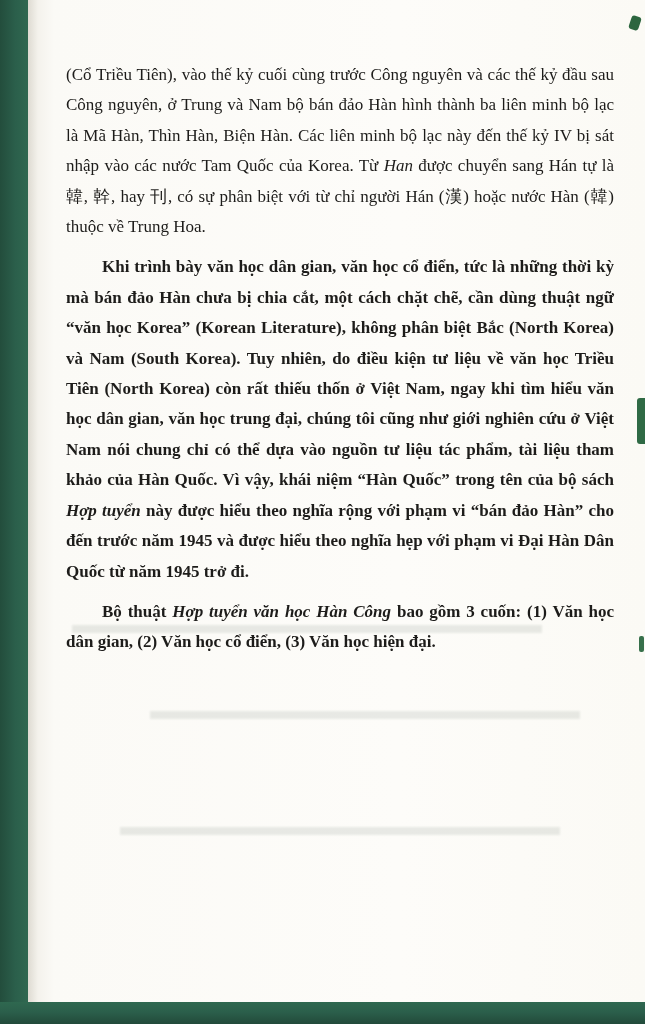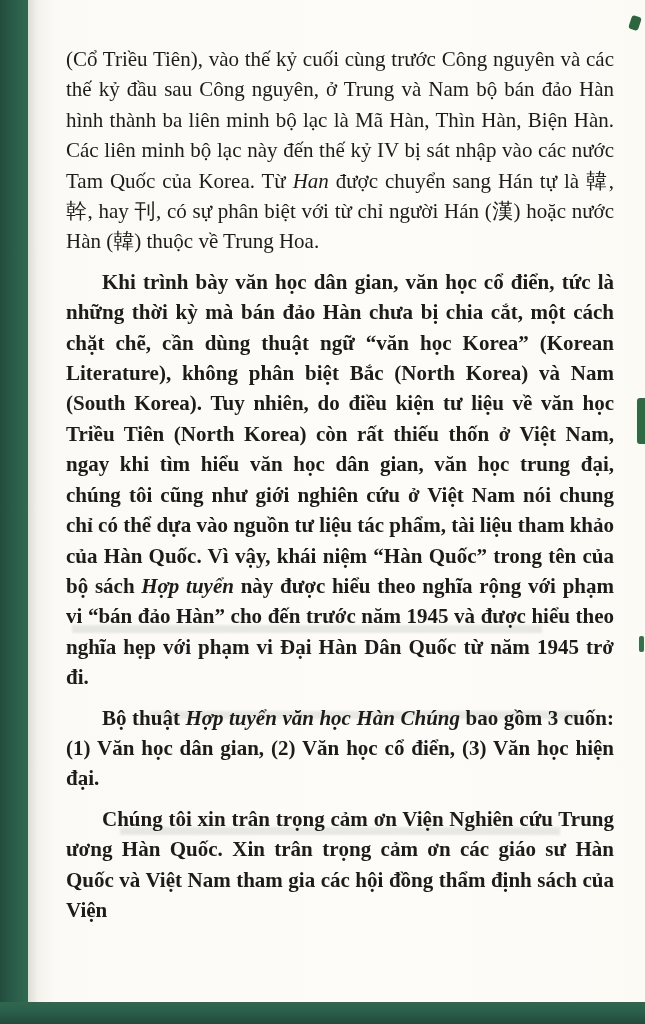--- a/index.html
+++ b/index.html
@@ -52,24 +52,24 @@
 
   
   .speck { position: absolute; background: #2e634; }
   .speck.top-right { right: 5px; top: 16px; width: 10px; height: 14px; border-radius: 3px; transform: rotate(18deg); background:#2c663f; }
   .speck.mid-right { right: 0px; top: 398px; width: 8px; height: 46px; border-radius: 3px 0 0 3px; background:#2f6a45; }
   .speck.low-right { right: 1px; top: 636px; width: 5px; height: 16px; border-radius: 2px; background:#37704b; }
 
   
   .text-block {
     position: absolute;
-    left: 66px; top: 44px;
+    left: 66px; top: 60px;
     width: 548px;
     color: #1d1c1a;
-    font-size: 21px;
+    font-size: 17px;
     line-height: 30.4px;
     text-align: justify;
     text-justify: inter-word;
   }
   .text-block p {
     margin: 0 0 10px 0;
     padding: 0;
   }
   .text-block p.indent { text-indent: 36px; font-weight: bold; }
   .text-block i { font-style: italic; }
@@ -91,20 +91,19 @@
   <div class="speck top-right"></div>
   <div class="speck mid-right"></div>
   <div class="speck low-right"></div>
 
   <div class="text-block">
 
     <p><span>(Cổ Triều Tiên), vào thế kỷ cuối cùng trước Công nguyên và các thế kỷ đầu sau Công nguyên, ở Trung và Nam bộ bán đảo Hàn hình thành ba liên minh bộ lạc là Mã Hàn, Thìn Hàn, Biện Hàn. Các liên minh bộ lạc này đến thế kỷ IV bị sát nhập vào các nước Tam Quốc của Korea. Từ </span><i>Han</i><span> được chuyển sang Hán tự là 韓, 幹, hay 刊, có sự phân biệt với từ chỉ người Hán (漢) hoặc nước Hàn (韓) thuộc về Trung Hoa.</span></p>
 
     <p class="indent"><span>Khi trình bày văn học dân gian, văn học cổ điển, tức là những thời kỳ mà bán đảo Hàn chưa bị chia cắt, một cách chặt chẽ, cần dùng thuật ngữ “văn học Korea” (Korean Literature), không phân biệt Bắc (North Korea) và Nam (South Korea). Tuy nhiên, do điều kiện tư liệu về văn học Triều Tiên (North Korea) còn rất thiếu thốn ở Việt Nam, ngay khi tìm hiểu văn học dân gian, văn học trung đại, chúng tôi cũng như giới nghiên cứu ở Việt Nam nói chung chỉ có thể dựa vào nguồn tư liệu tác phẩm, tài liệu tham khảo của Hàn Quốc. Vì vậy, khái niệm “Hàn Quốc” trong tên của bộ sách </span><i>Hợp tuyển</i><span> này được hiểu theo nghĩa rộng với phạm vi “bán đảo Hàn” cho đến trước năm 1945 và được hiểu theo nghĩa hẹp với phạm vi Đại Hàn Dân Quốc từ năm 1945 trở đi.</span></p>
 
-    <p class="indent"><span>Bộ thuật </span><i>Hợp tuyển văn học Hàn Chúng</i><span> bao gồm 3 cuốn: (1) Văn học dân gian, (2) Văn học cổ điển, (3) Văn học hiện đại.</span></p>
+    <p class="indent"><span>Bộ thuật </span><i>Hợp tuyển văn học Hàn Công</i><span> bao gồm 3 cuốn: (1) Văn học dân gian, (2) Văn học cổ điển, (3) Văn học hiện đại.</span></p>
 
 
-    <p class="indent"><span>Chúng tôi xin trân trọng cảm ơn Viện Nghiên cứu Trung ương Hàn Quốc. Xin trân trọng cảm ơn các giáo sư Hàn Quốc và Việt Nam tham gia các hội đồng thẩm định sách của Viện</span></p>
 
   </div>
 
 </div>
 
 </body></html>

